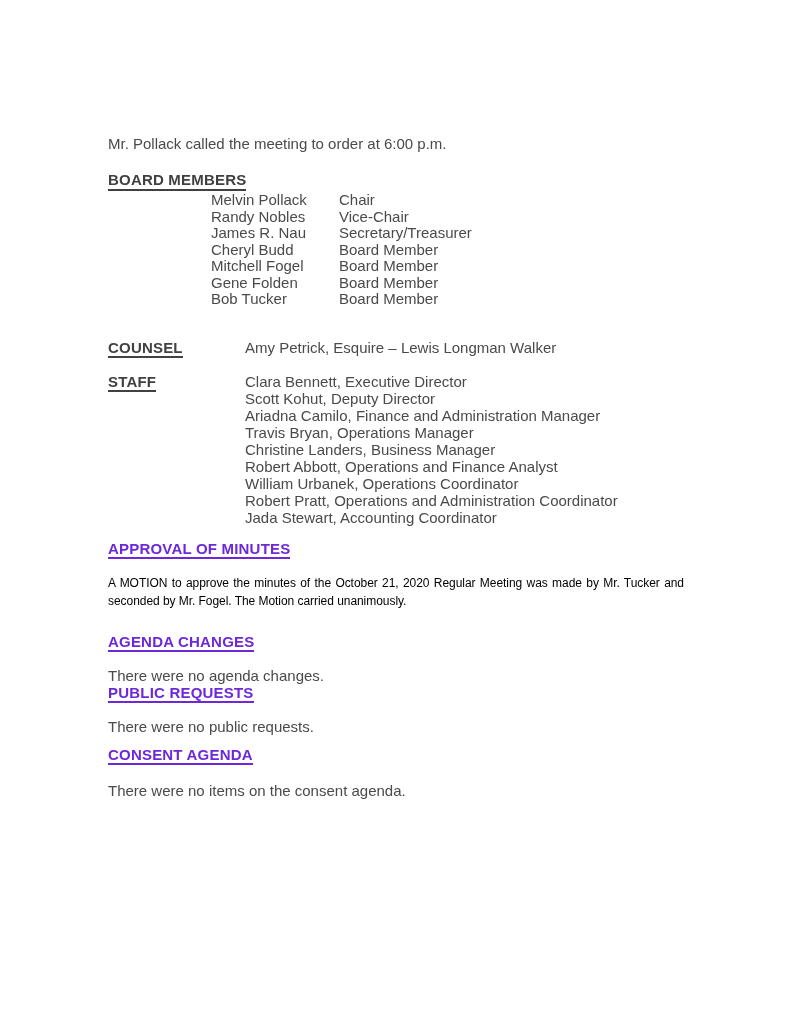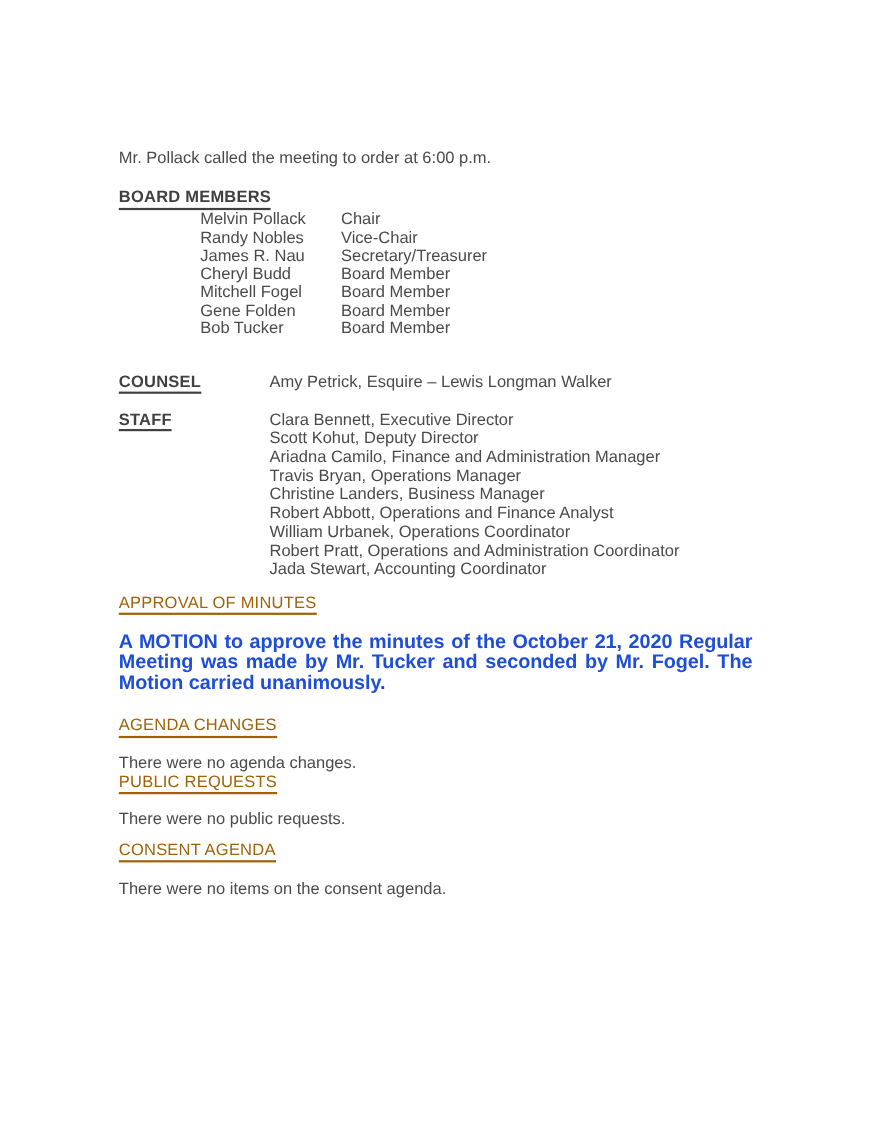--- a/index.html
+++ b/index.html
@@ -24,42 +24,42 @@
   }
   .intro{margin-top:13px;line-height:17px;}
   .u{border-bottom:2px solid currentColor;padding-bottom:0.5px;}
   .bm-heading{
     margin-top:19px;
     font-weight:700;
     line-height:18px;
     color:#404040;
     letter-spacing:0.2px;
   }
-  .members{margin:3px 0 0 74px;line-height:16.5px;}
+  .members{margin:3px 0 0 103px;line-height:16.5px;}
   .member-row{display:flex;}
   .m-name{width:128px;flex:none;}
   .label-row{display:flex;align-items:flex-start;line-height:17px;}
   .label-row.counsel{margin-top:31px;}
   .label-row.staff{margin-top:17px;}
   .label{width:137px;flex:none;font-weight:700;color:#414141;letter-spacing:0.2px;}
   .staff-list{line-height:17px;}
   .sec-h{
-    font-weight:400;
+    font-weight:700;
     line-height:18px;
-    color:#a16207;
+    color:#6d28d9;
     letter-spacing:0.2px;
   }
   .sec-b{margin-top:16px;line-height:17px;}
   .sec-b.bold{
-    font-weight:700;
+    font-weight:400;
     text-align:justify;
     line-height:18.5px;
-    font-size:18px;
+    font-size:12px;
     letter-spacing:-0.05px;
-    color:#1d4ed8;
+    color:#000000;
   }
   .sec:nth-child(1) .sec-h{margin-top:14px;}
   .sec:nth-child(2) .sec-h{margin-top:22px;}
   .sec:nth-child(3) .sec-h{}
   .sec:nth-child(4) .sec-h{margin-top:11px;}
   .sec:nth-child(4) .sec-b{margin-top:18px;}
 </style>
 </head>
 <body>
 

